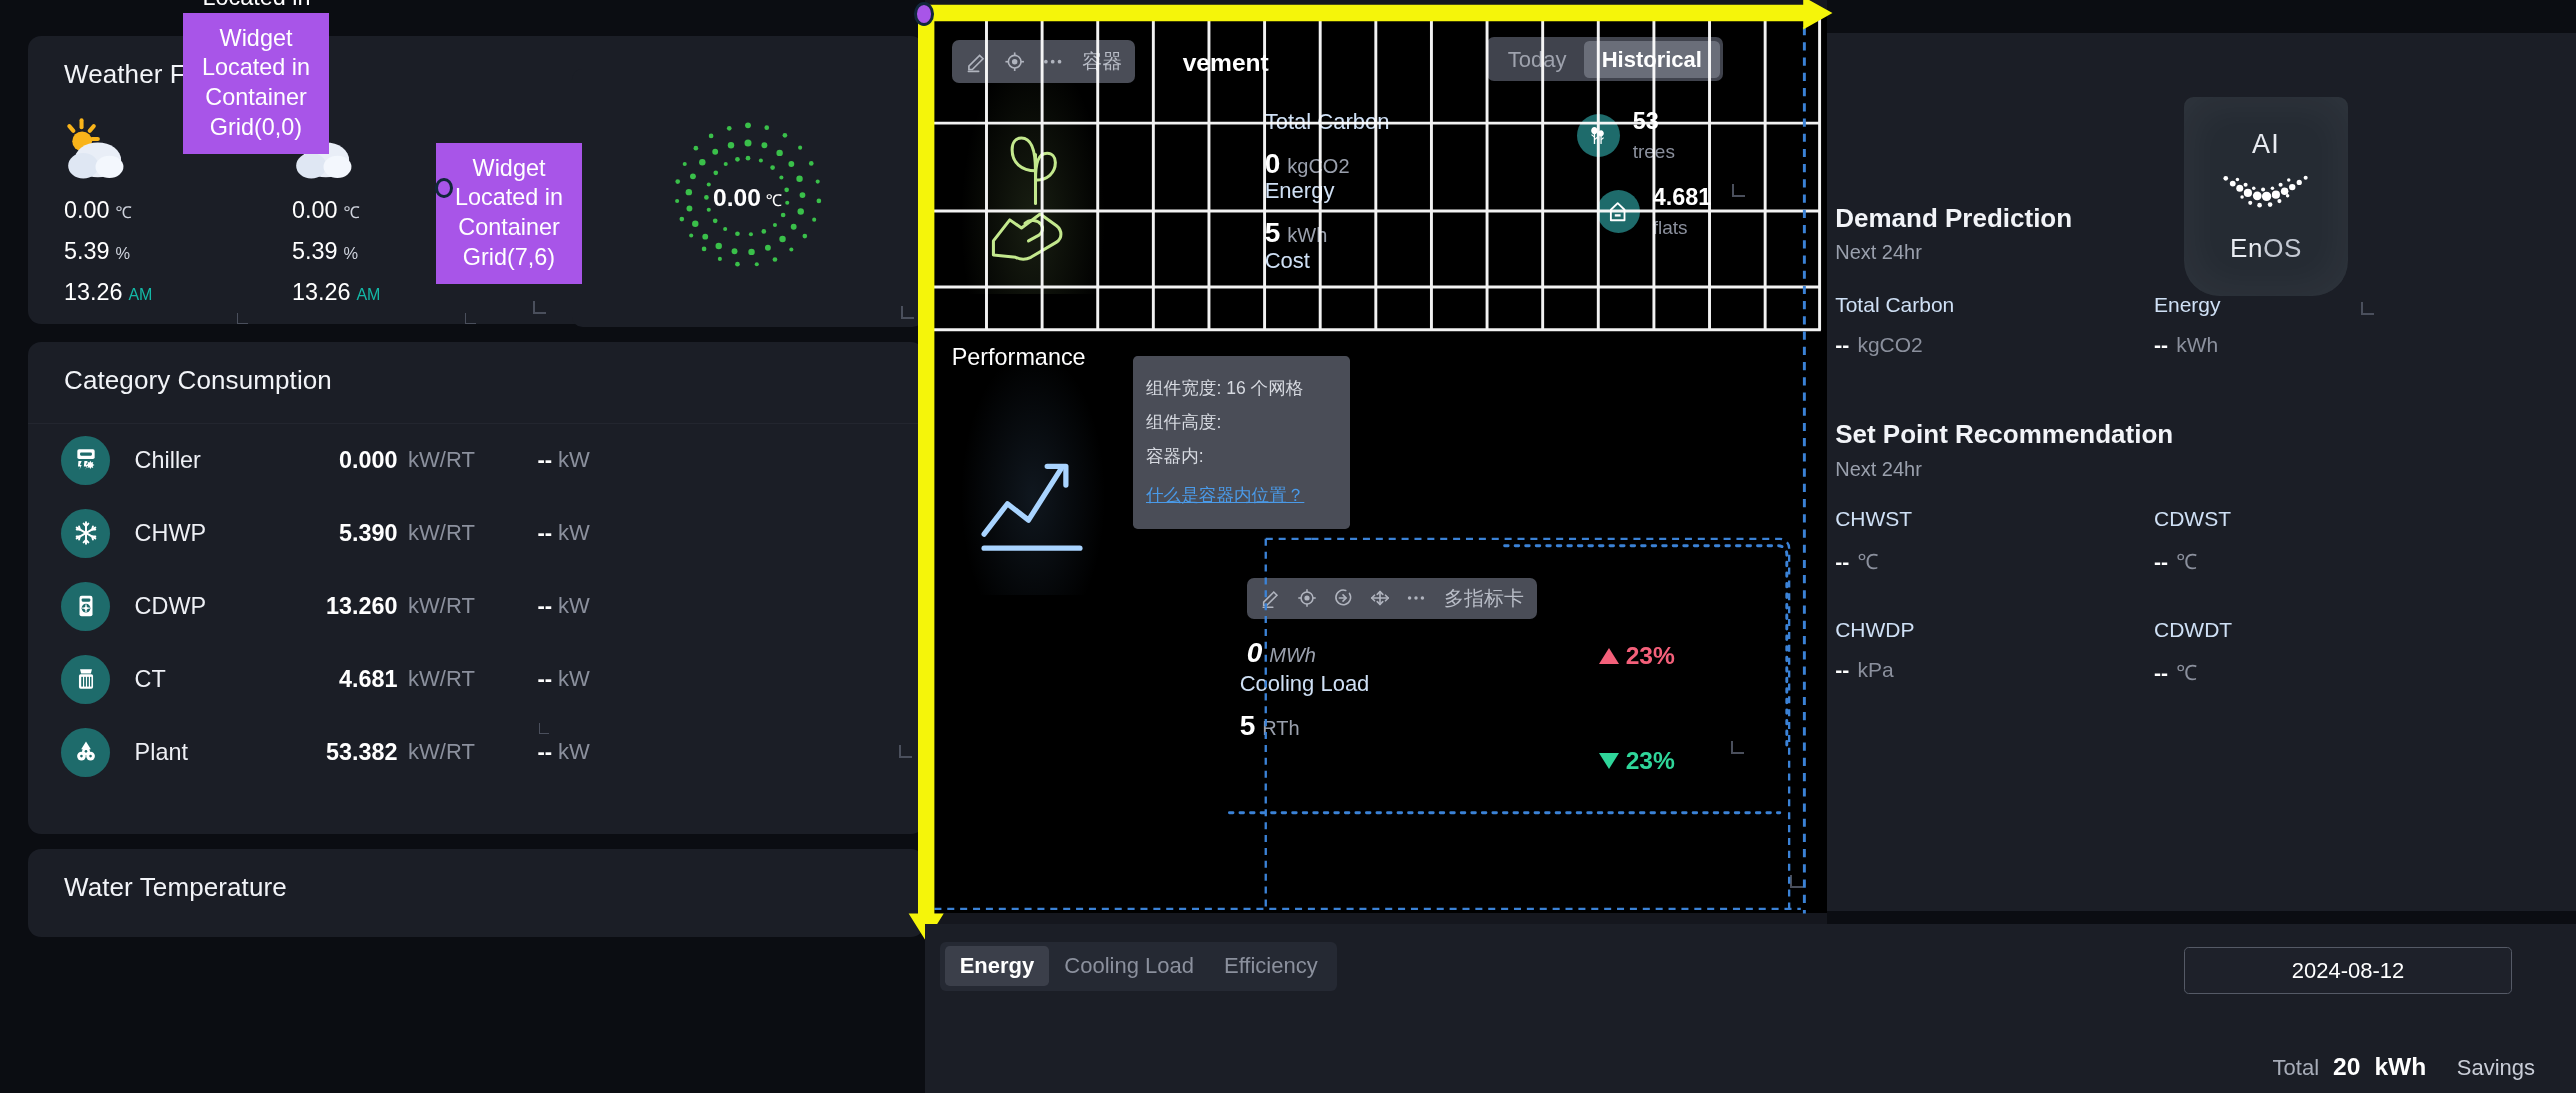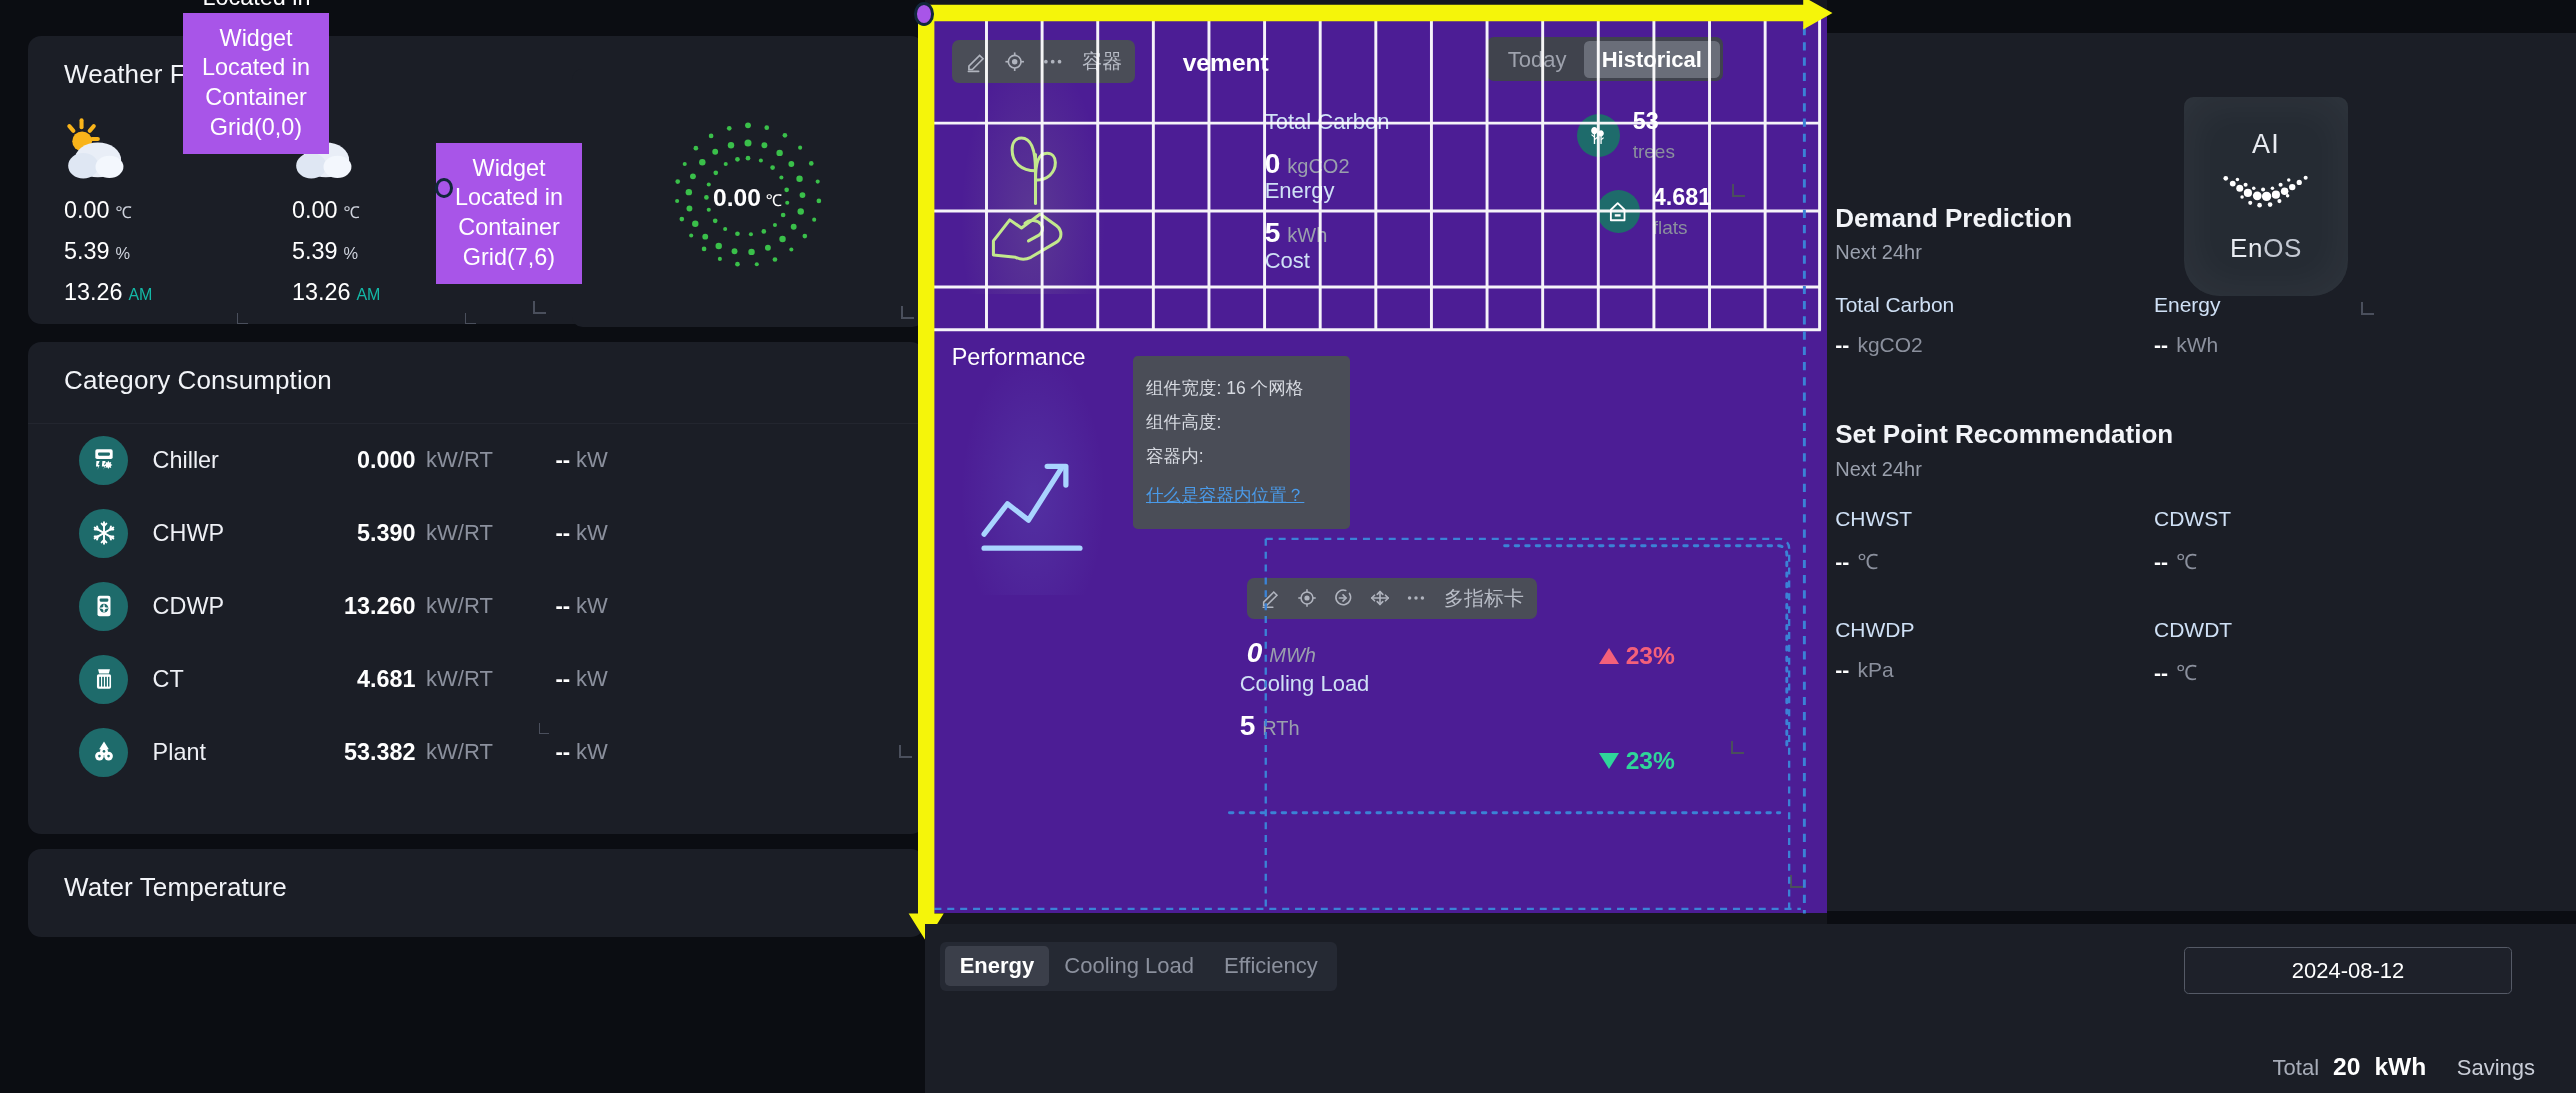--- a/index.html
+++ b/index.html
@@ -43,38 +43,38 @@
       transform: translate(-50%,-50%); width: 164px; height: 164px; }
   .gauge-val { position: absolute; left: 50%; top: 50%;
       transform: translate(-50%,-50%); font-size: 24.6px; color:#fff;
       font-weight: 700; white-space: nowrap;}
   .gauge-val .unit { font-size: 16.4px; font-weight: 400; margin-left: 4.7px; }
 
   
   .cat-card { height: 492px; margin-top: 17.6px; }
   .cat-head { height: 82px; border-bottom: 0.6px solid #23262f; }
   .cat-row { display: flex; align-items: center; height: 73px;
-      padding-left: 51px; }
+      padding-left: 33px; }
   .cat-badge { width: 49px; height: 49px; border-radius: 50%;
       background: #1e6b6b; display:flex; align-items:center; justify-content:center;
       flex: 0 0 auto; }
   .cat-name { width: 158px; margin-left: 24.6px; font-size: 23.4px; color: #eef0f5; }
   .cat-val { font-size: 23.4px; color: #fff; font-weight: 700; text-align: right;
       width: 105px;}
   .cat-unit { font-size: 22px; color: #8b909d; margin-left: 10.5px; width: 117px;}
   .cat-dash { font-size: 22px; color: #fff; font-weight: 700; width: 27px; text-align:right;}
   .cat-dash2 { font-size: 22px; color: #8b909d; margin-left: 6px; }
 
   .wt-card { height: 88px; margin-top: 15px; }
 
   
   .center-panel { position: absolute; left: 925px; top: 0px;
       width: 902px; height: 1094px; background: #15171e; }
   .center-inner { position: absolute; left: 0; top: 10.5px; width: 902px; height: 902px;
-      background: #4c1d95; }
+      background: #000000; }
 
   
   .widget-area { position: absolute; left: 11.7px; top: 10.5px; width: 878px; height: 902px; }
   .plant-glow { position: absolute; left: 23.4px; top: 27px; width: 146px; height: 246px;
       border-radius: 70px 70px 11.7px 11.7px;
       background: radial-gradient(ellipse at 50% 70%, rgba(190,235,140,.13), rgba(190,235,140,0) 70%); }
   .chart-glow { position: absolute; left: 23.4px; top: 328px; width: 146px; height: 246px;
       border-radius: 70px 70px 11.7px 11.7px;
       background: radial-gradient(ellipse at 50% 60%, rgba(130,190,255,.12), rgba(130,190,255,0) 70%); }
 

